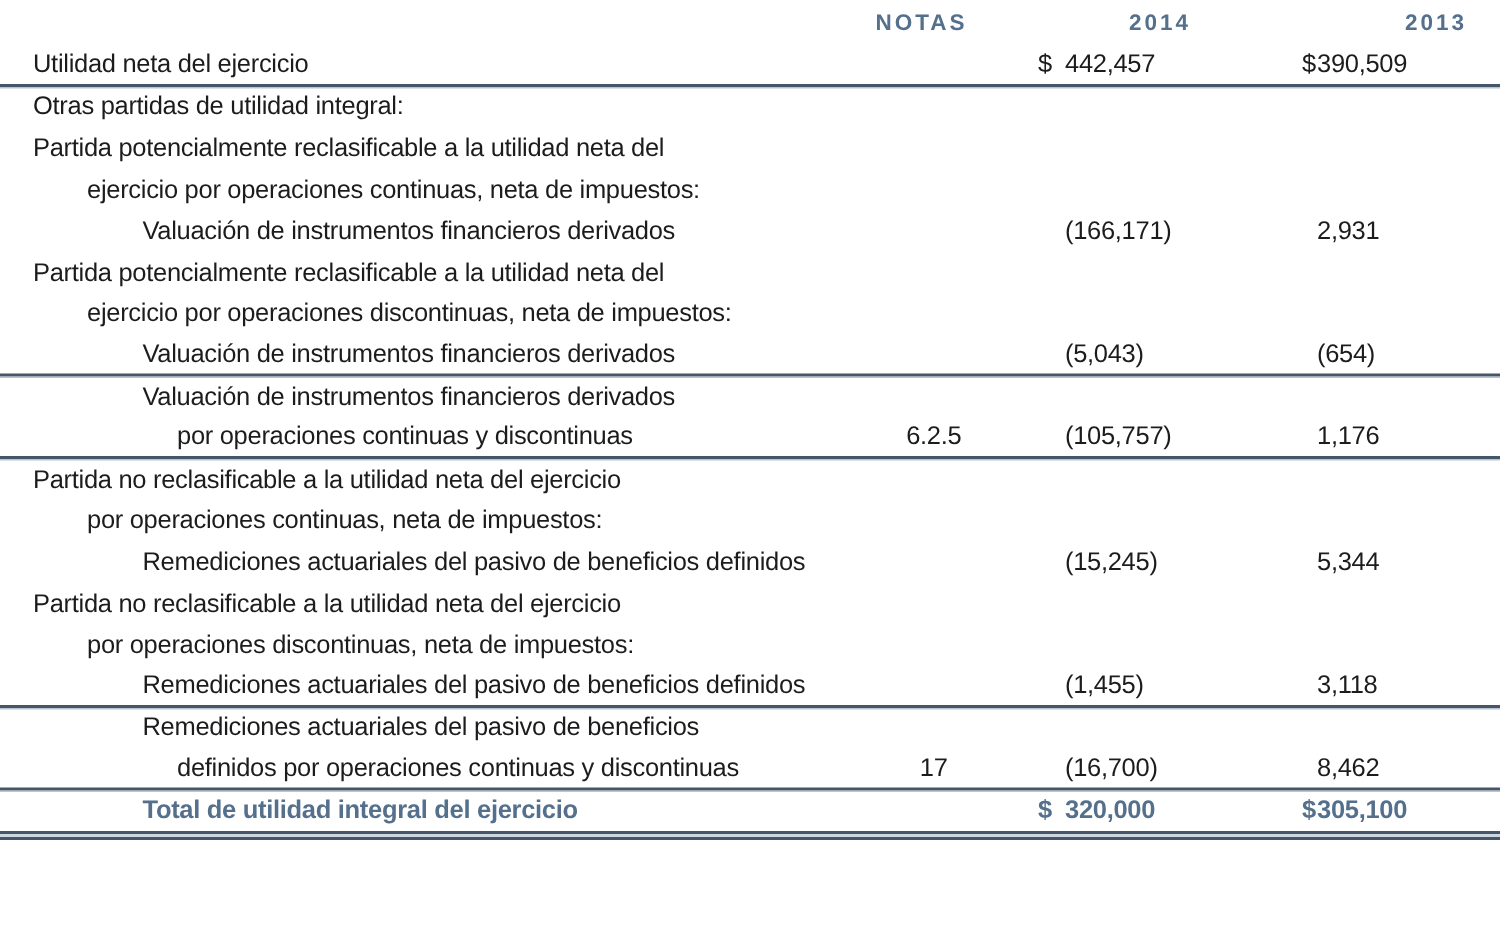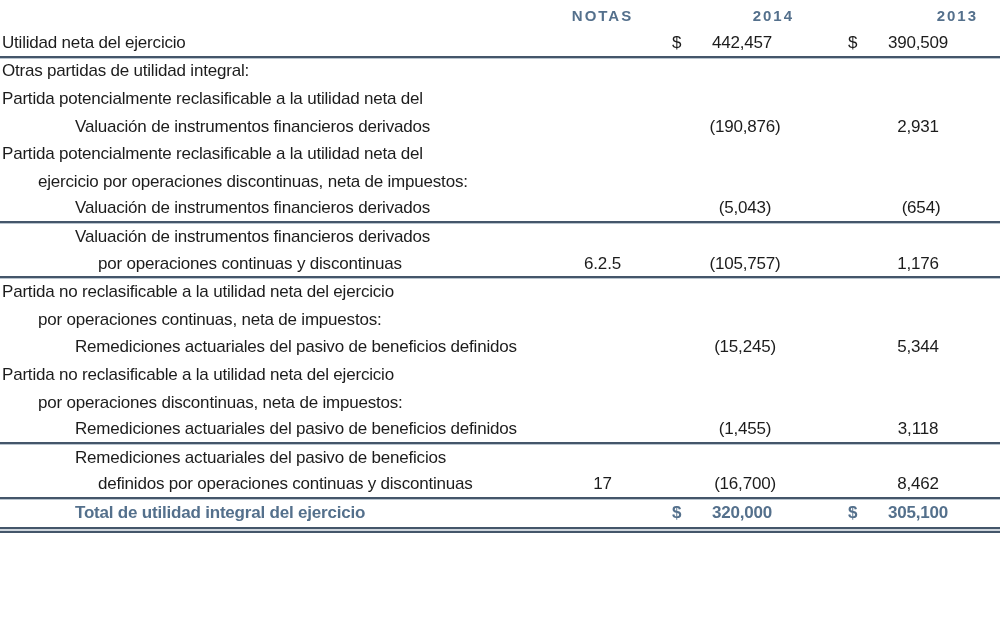--- a/index.html
+++ b/index.html
@@ -26,47 +26,48 @@
     padding-right:16px;
     align-items:center;
   }
   .header-row{height:30px;}
   .header-cell{
     color:var(--accent);
     font-weight:bold;
     font-size:15px;
     letter-spacing:2px;
   }
-  .header-notes{text-align:center;}
+  .header-notes{text-align:right;}
   .header-year{grid-column:span 2;text-align:right;padding-right:6px;}
 
   .body-row{
     height:27.6px;
     font-size:17px;
     letter-spacing:-0.2px;
+    padding-left:20px;
   }
   .body-row.ruled{
     border-bottom:2px solid var(--rule-dark);
     box-shadow:0 1px 0 0 var(--rule-light);
     height:27.6px;
   }
   .row-label{
     white-space:nowrap;
     overflow:hidden;
     padding-left:2px;
   }
   .indent-1 .row-label{padding-left:38px;}
   .indent-2 .row-label{padding-left:75px;}
   .indent-3 .row-label{padding-left:98px;}
 
   .note-cell{text-align:center;}
   .currency-cell{text-align:left;}
   .currency-2014{padding-left:27px;}
   .currency-2013{padding-left:48px;}
-  .value-cell{text-align:center;}
+  .value-cell{text-align:left;}
   .value-cell.pos{padding-right:6px;}
 
   .body-row.total{
     color:var(--accent);
     font-weight:bold;
   }
   .double-rule{
     width:1000px;
     height:6px;
     border-top:2px solid var(--rule-dark);
@@ -104,25 +105,33 @@
     <div class="value-cell"></div>
   </div>
       <div class="grid-row body-row indent-0">
     <div class="row-label">Partida potencialmente reclasificable a la utilidad neta del</div>
     <div class="note-cell"></div>
     <div class="currency-cell currency-2014"></div>
     <div class="value-cell"></div>
     <div class="currency-cell currency-2013"></div>
     <div class="value-cell"></div>
   </div>
+      <div class="grid-row body-row indent-1">
+    <div class="row-label">ejercicio por operaciones continuas, neta de impuestos:</div>
+    <div class="note-cell"></div>
+    <div class="currency-cell currency-2014"></div>
+    <div class="value-cell"></div>
+    <div class="currency-cell currency-2013"></div>
+    <div class="value-cell"></div>
+  </div>
       <div class="grid-row body-row indent-2">
     <div class="row-label">Valuación de instrumentos financieros derivados</div>
     <div class="note-cell"></div>
     <div class="currency-cell currency-2014"></div>
-    <div class="value-cell">(190,876)</div>
+    <div class="value-cell">(166,171)</div>
     <div class="currency-cell currency-2013"></div>
     <div class="value-cell pos">2,931</div>
   </div>
       <div class="grid-row body-row indent-0">
     <div class="row-label">Partida potencialmente reclasificable a la utilidad neta del</div>
     <div class="note-cell"></div>
     <div class="currency-cell currency-2014"></div>
     <div class="value-cell"></div>
     <div class="currency-cell currency-2013"></div>
     <div class="value-cell"></div>

